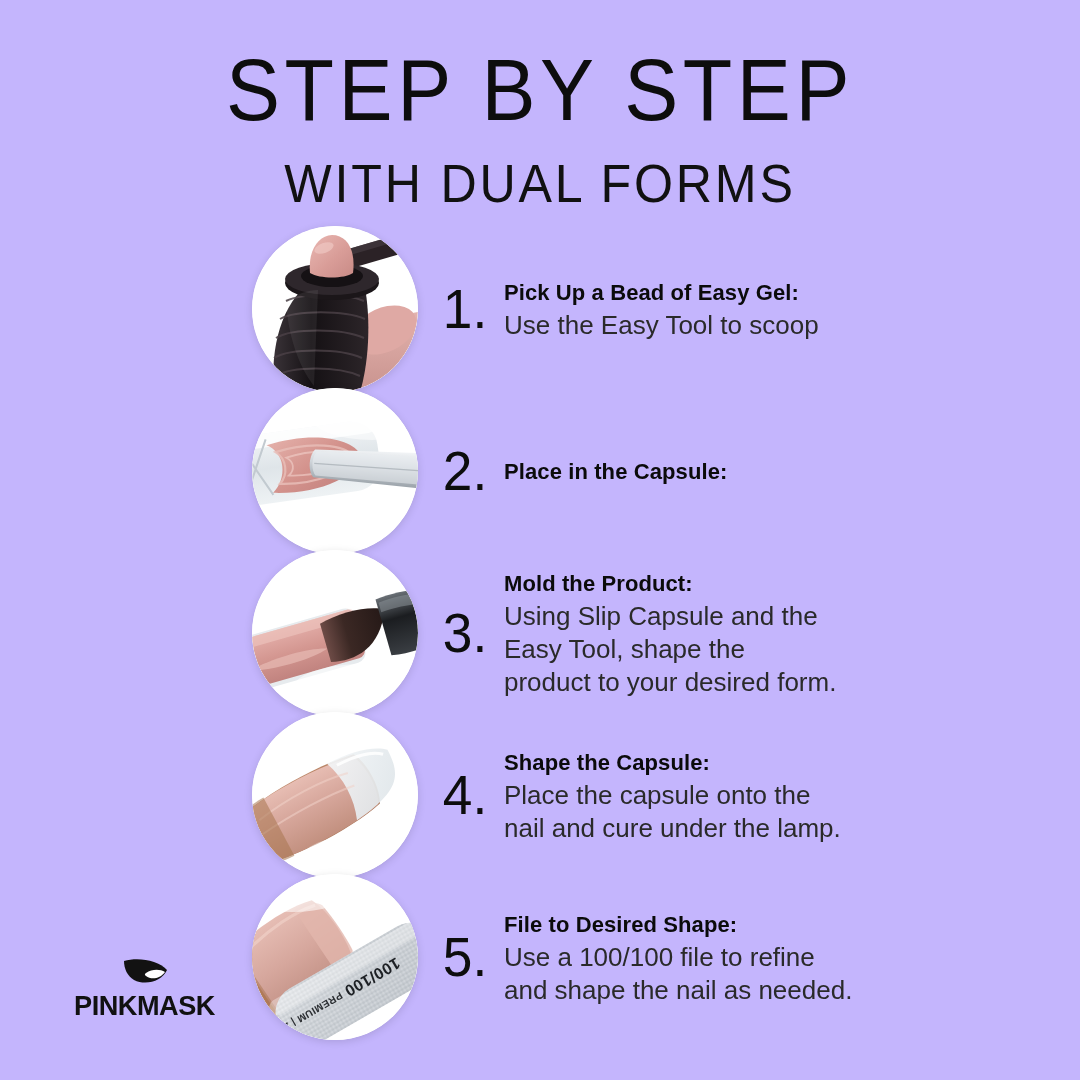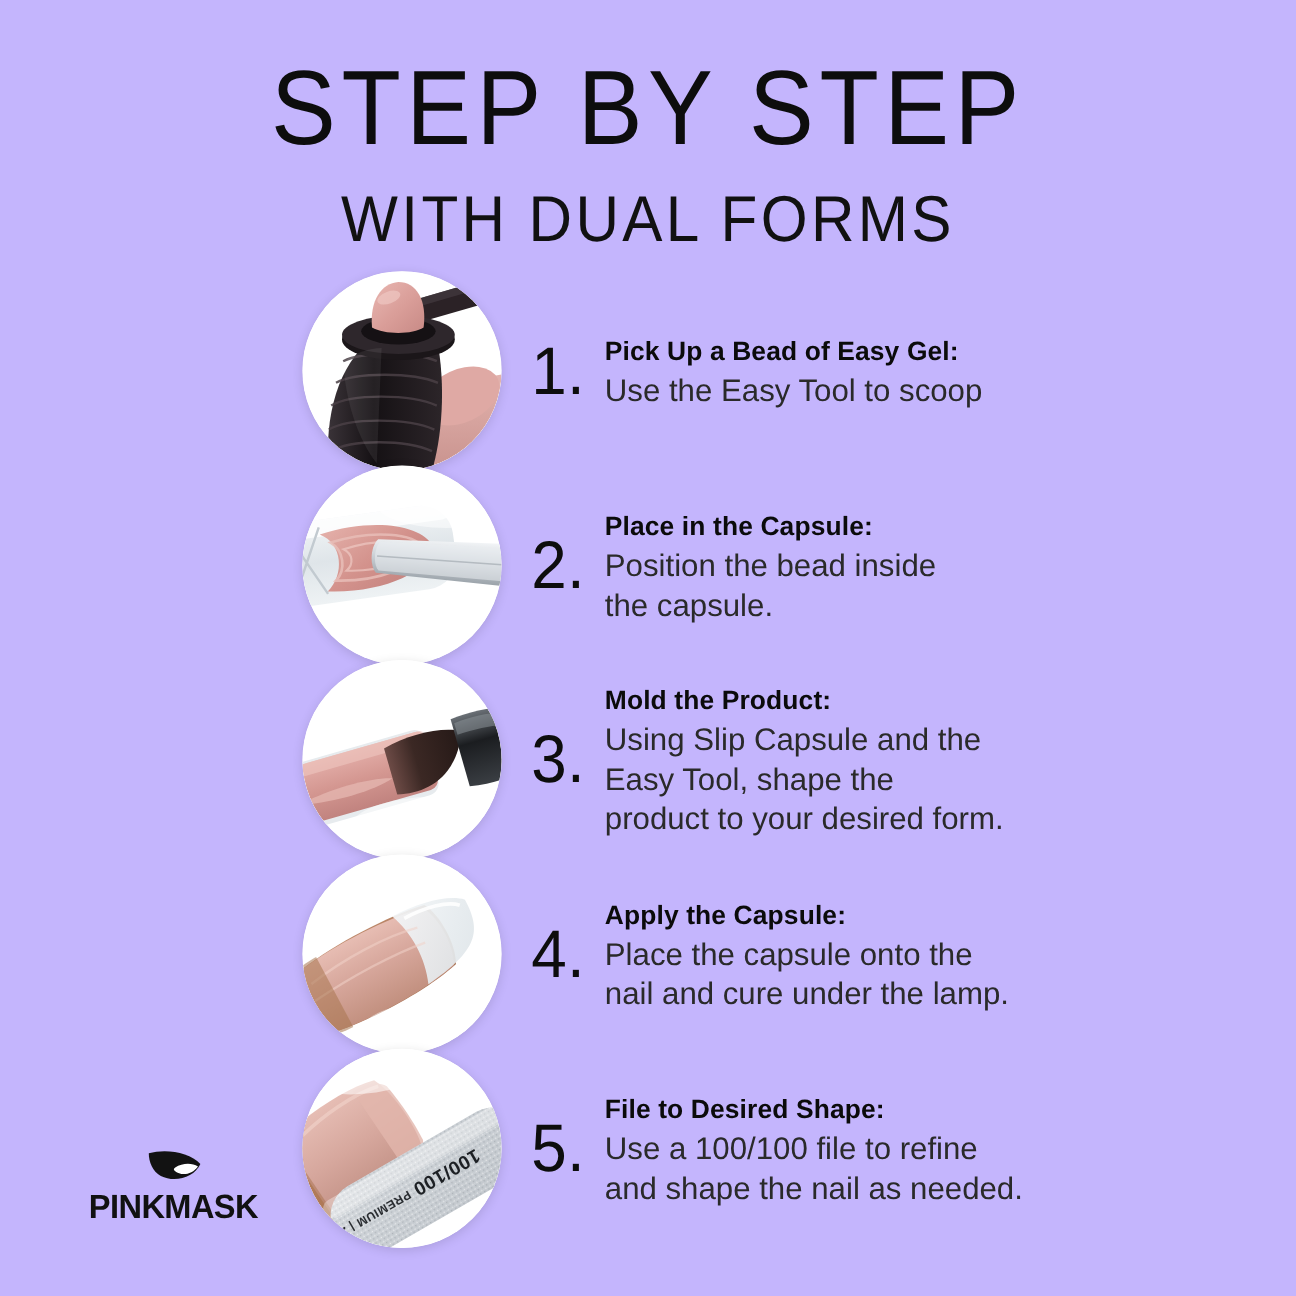--- a/index.html
+++ b/index.html
@@ -252,24 +252,20 @@
               <path d="M64 66 C59 71 59 85 64 90 L180 92 L180 64 Z" fill="#e9edf0" opacity="0.55"></path>
               <path d="M62 78 L180 78" stroke="#8e969d" stroke-width="1.4" opacity="0.5"></path>
             </g>
             <ellipse cx="120" cy="30" rx="60" ry="22" fill="#ffffff" opacity="0.5"></ellipse>
           </g>
         </svg>
       </div>
       <div class="step-number">2.</div>
       <div class="step-text">
         <div class="step-title">Place in the Capsule:</div>
-        <div class="step-body">
-          <div>Position the bead inside</div>
-          <div>the capsule.</div>
-        </div>
       </div>
     </div>
 
     <div class="step-row">
       <div class="photo">
         <svg viewBox="0 0 166 166" xmlns="http://www.w3.org/2000/svg">
           <defs>
             <clipPath id="c3">
                 <circle cx="83" cy="83" r="83"></circle>
               </clipPath>
@@ -356,21 +352,21 @@
               </g>
 
               <path d="M-20 62 C-6 55 8 52 20 52 L20 118 C6 118 -6 115 -20 108 Z" fill="#a8754f" opacity="0.55"></path>
             </g>
             <ellipse cx="120" cy="146" rx="70" ry="24" fill="#ffffff" opacity="0.5"></ellipse>
           </g>
         </svg>
       </div>
       <div class="step-number">4.</div>
       <div class="step-text">
-        <div class="step-title">Apply the Capsule:</div>
+        <div class="step-title">Shape the Capsule:</div>
         <div class="step-body">
           <div>Place the capsule onto the</div>
           <div>nail and cure under the lamp.</div>
         </div>
       </div>
     </div>
 
     <div class="step-row">
       <div class="photo">
         <svg viewBox="0 0 166 166" xmlns="http://www.w3.org/2000/svg">

